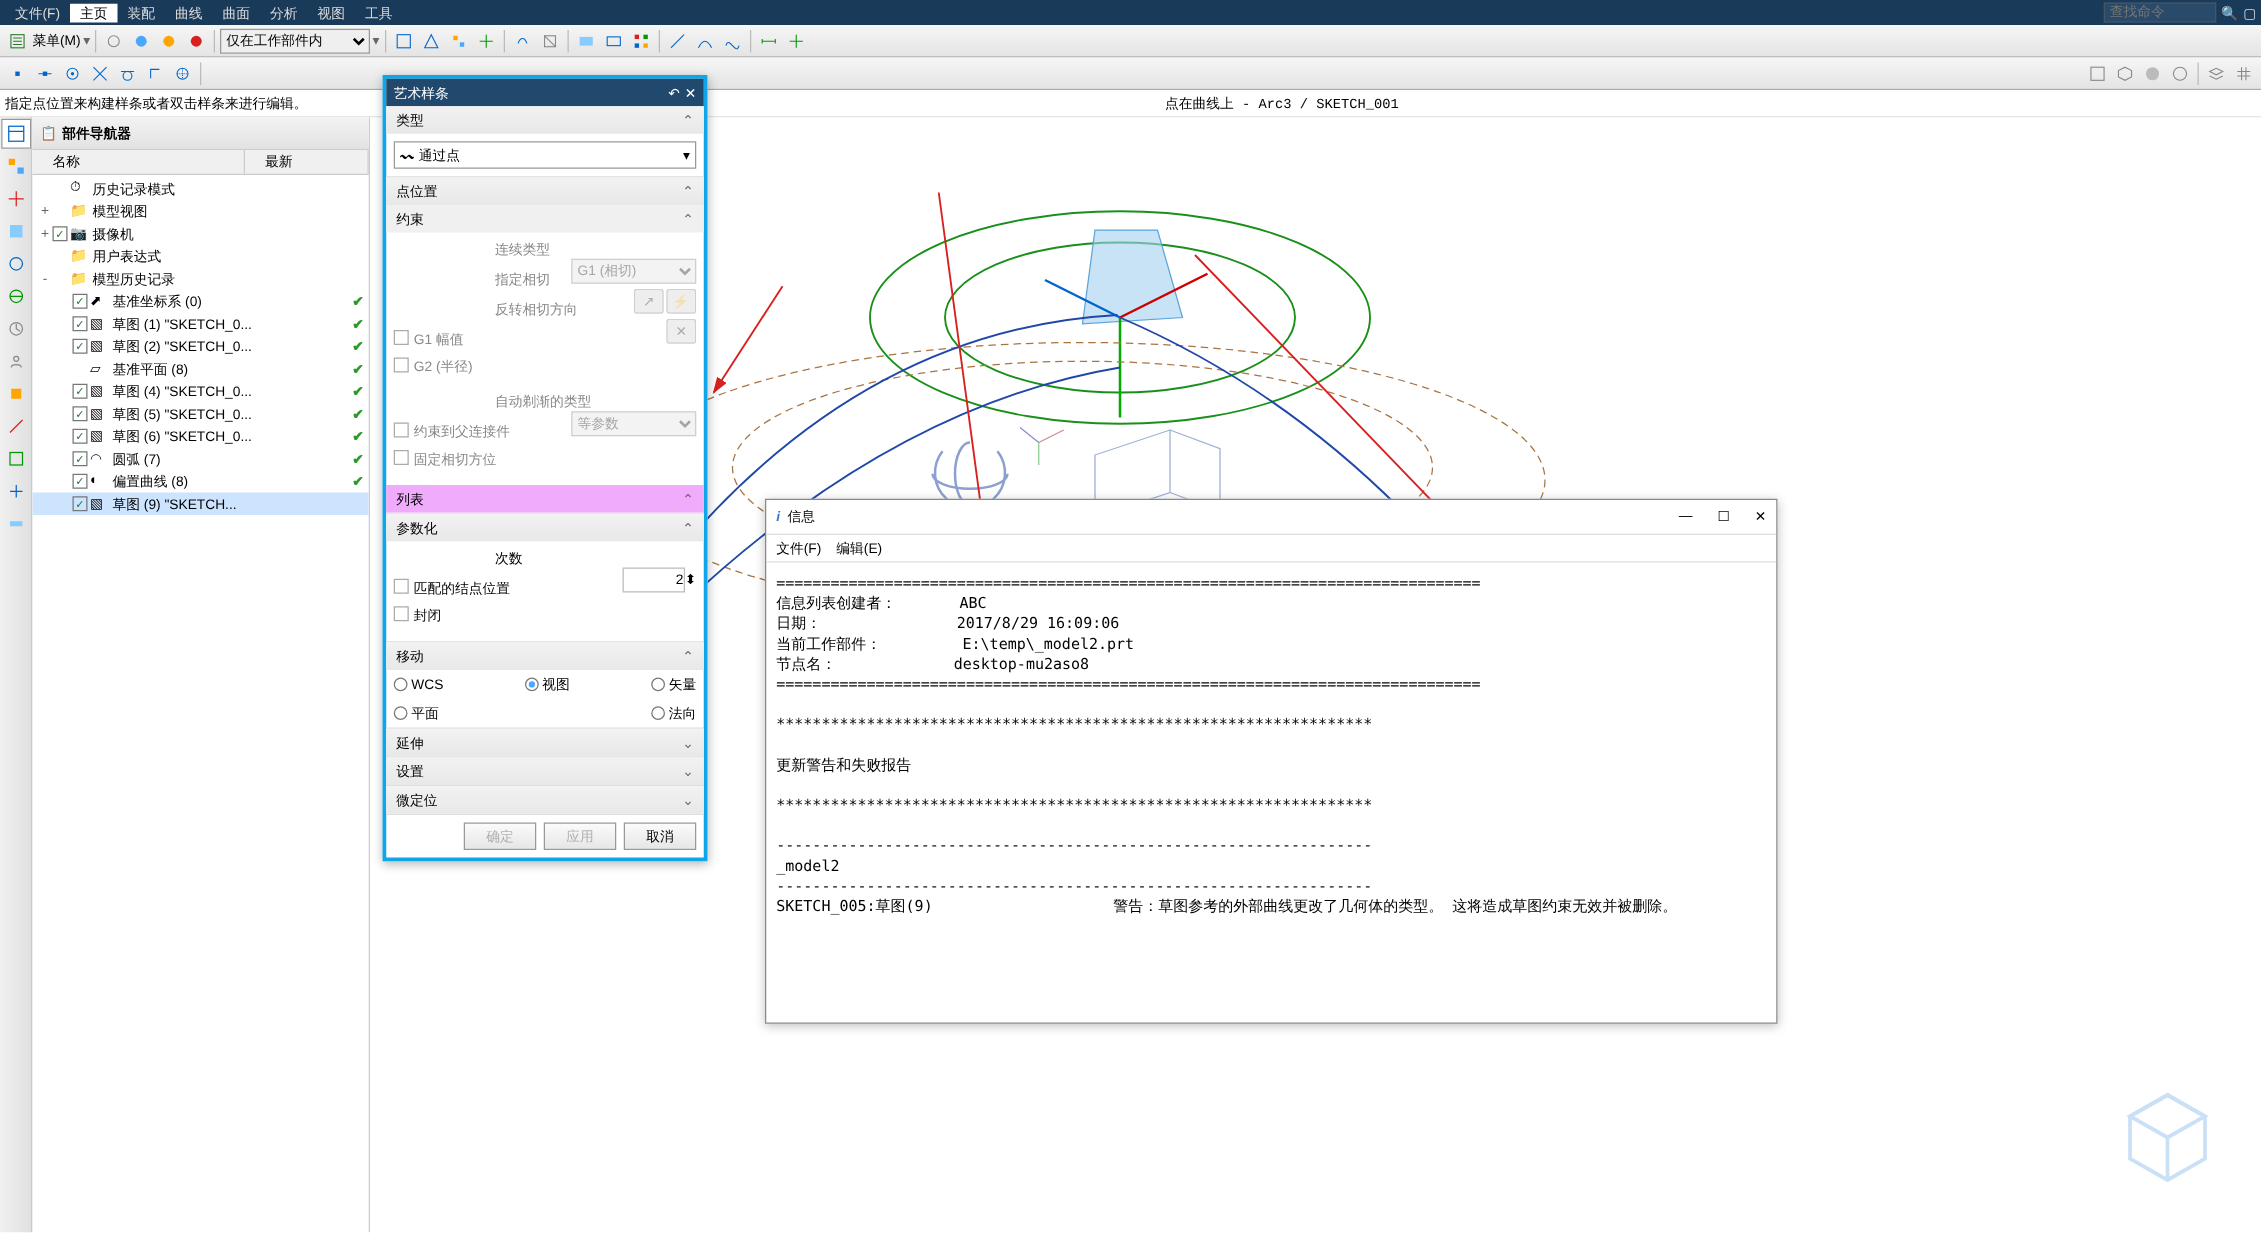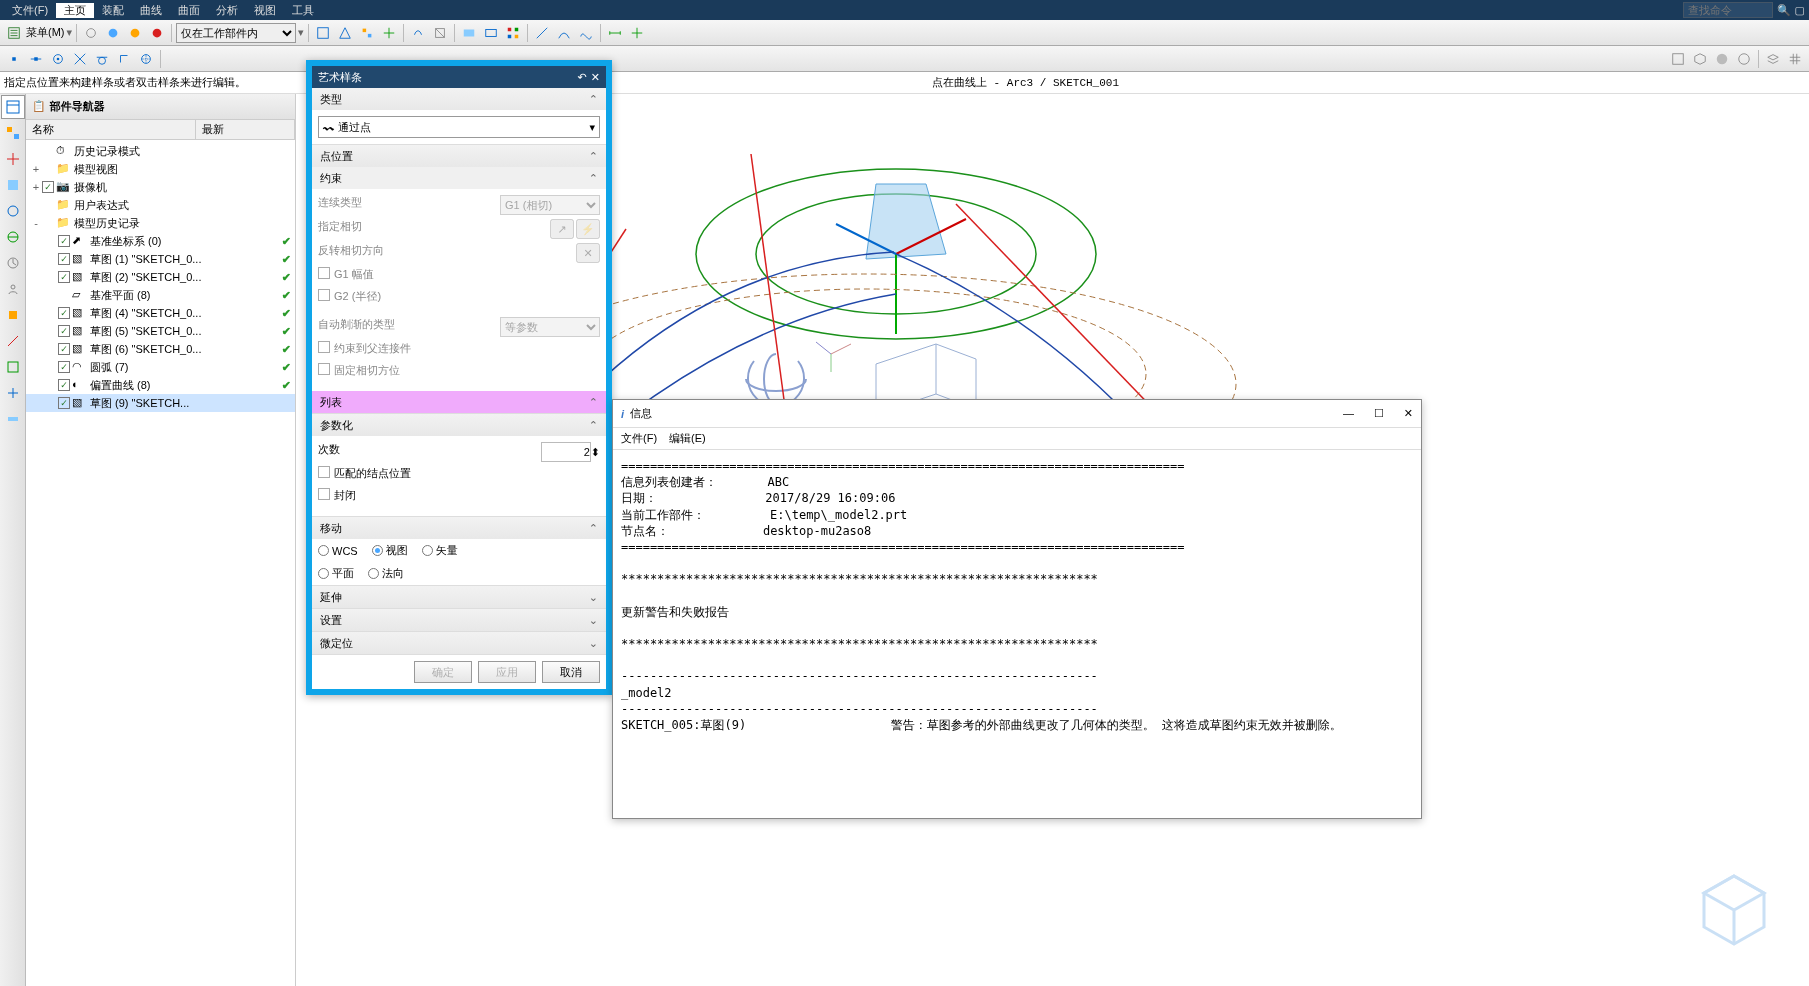--- a/index.html
+++ b/index.html
@@ -26,56 +26,56 @@
 
 .main { display:flex; height:calc(100% - 94px); }
 .left-ribbon { width:26px; background:linear-gradient(90deg,#f0f0f0,#e0e0e0); border-right:1px solid #bbb; display:flex; flex-direction:column; }
 .left-ribbon .ic { width:24px; height:24px; margin:1px; display:flex; align-items:center; justify-content:center; cursor:pointer; }
 .left-ribbon .ic.sel { background:#fff; border:1px solid #999; }
 
 
 .navigator { width:270px; background:#fff; border-right:1px solid #ccc; display:flex; flex-direction:column; }
 .nav-title { background:linear-gradient(#f2f2f2,#e2e2e2); border-bottom:1px solid #ccc; height:26px; display:flex; align-items:center; padding:0 6px; font-weight:bold; }
 .nav-head { display:flex; background:#f0f0f0; border-bottom:1px solid #ccc; height:20px; }
-.nav-head div { padding:2px 6px; border-right:1px solid #ccc; }
+.nav-head div { padding:2px 16px; border-right:1px solid #ccc; }
 .nav-tree { flex:1; overflow:auto; padding:2px 0; }
 .tree-row { display:flex; align-items:center; height:18px; padding:0 4px; cursor:pointer; }
 .tree-row.sel { background:#cde4ff; }
 .tw { width:12px; text-align:center; color:#666; }
 .cb { width:12px; height:12px; border:1px solid #777; margin-right:2px; display:inline-flex; align-items:center; justify-content:center; font-size:9px; color:#2a7a2a; }
 .ic-sm { width:14px; height:14px; margin-right:4px; display:inline-flex; }
 .chk-col { margin-left:auto; color:#2a9a2a; font-weight:bold; }
 
 
-.dlg { position:absolute; left:306px; top:60px; width:306px; background:#fff; border:6px solid #0ea5e9; box-shadow:0 2px 8px rgba(0,0,0,.3); }
+.dlg { position:absolute; left:306px; top:60px; width:260px; background:#fff; border:3px solid #0ea5e9; box-shadow:0 2px 8px rgba(0,0,0,.3); }
 .dlg-title { height:22px; background:#21486d; color:#fff; display:flex; align-items:center; padding:0 6px; }
 .dlg-title .r { margin-left:auto; display:flex; }
 .dlg-title .r span { margin-left:4px; cursor:pointer; }
 .dlg-sec { border-bottom:1px solid #ddd; }
 .dlg-sec-h { height:22px; background:linear-gradient(#f2f2f2,#e8e8e8); display:flex; align-items:center; padding:0 8px; cursor:pointer; }
 .dlg-sec-h .arr { margin-left:auto; color:#666; }
 .dlg-sec-b { padding:6px; }
 .dlg-sel { width:100%; height:22px; border:1px solid #999; display:flex; align-items:center; padding:0 4px; background:#fff; }
 .dlg-sel .dd { margin-left:auto; }
 .highlight-row { background:#ffd9b3; height:26px; display:flex; align-items:center; padding:0 6px; margin:-6px -6px 6px -6px; }
 .highlight-row .req { color:#955b24; }
 .highlight-row .btns { margin-left:auto; display:flex; gap:2px; }
 .highlight-row .btns .b { width:22px; height:22px; border:1px solid #999; background:#f4f4f4; display:flex; align-items:center; justify-content:center; }
 .highlight-row .btns .b.on { background:#ffebc4; border-color:#d97a00; }
-.dlg-field { display:flex; align-items:flex-start; height:24px; color:#888; }
+.dlg-field { display:flex; align-items:center; height:24px; color:#888;flex-direction:column; }
 .dlg-field .lab { width:80px; }
 .dlg-field .ctl { margin-left:auto; }
 .dlg-field .ctl select, .dlg-field .ctl input { height:20px; border:1px solid #bbb; font-size:11px; }
 .chk-line { display:flex; align-items:flex-start; height:22px; color:#888; gap:4px; }
 .chk-line .cb2 { width:12px; height:12px; border:1px solid #aaa; }
 .list-table { border:1px solid #bbb; height:120px; margin-top:2px; background:#fff; overflow:hidden; }
 .list-th { display:flex; background:#f0f0f0; }
 .list-th div { padding:2px 4px; border-right:1px solid #ccc; border-bottom:1px solid #ccc; width:40px; }
 .spin { width:50px; text-align:right; }
-.radio-row { display:flex; gap:14px; padding:4px 6px; }
+.radio-row { display:flex; gap:14px; padding:4px 6px;justify-content:space-between; }
 .radio-row label { display:flex; align-items:center; gap:3px; }
 .radio-row .r { width:11px; height:11px; border:1px solid #777; border-radius:50%; display:inline-flex; align-items:center; justify-content:center; }
 .radio-row .r.on::after { content:""; width:5px; height:5px; background:#4aa7ff; border-radius:50%; }
 .dlg-btns { display:flex; justify-content:flex-end; gap:6px; padding:6px; }
 .dlg-btns button { width:58px; height:22px; border:1px solid #999; background:linear-gradient(#fbfbfb,#e6e6e6); cursor:pointer; }
 
 
 .viewport { flex:1; position:relative; background:#fff; }
 .annot { position:absolute; color:#d82020; font-size:13px; font-family:SimSun,serif; }
 

